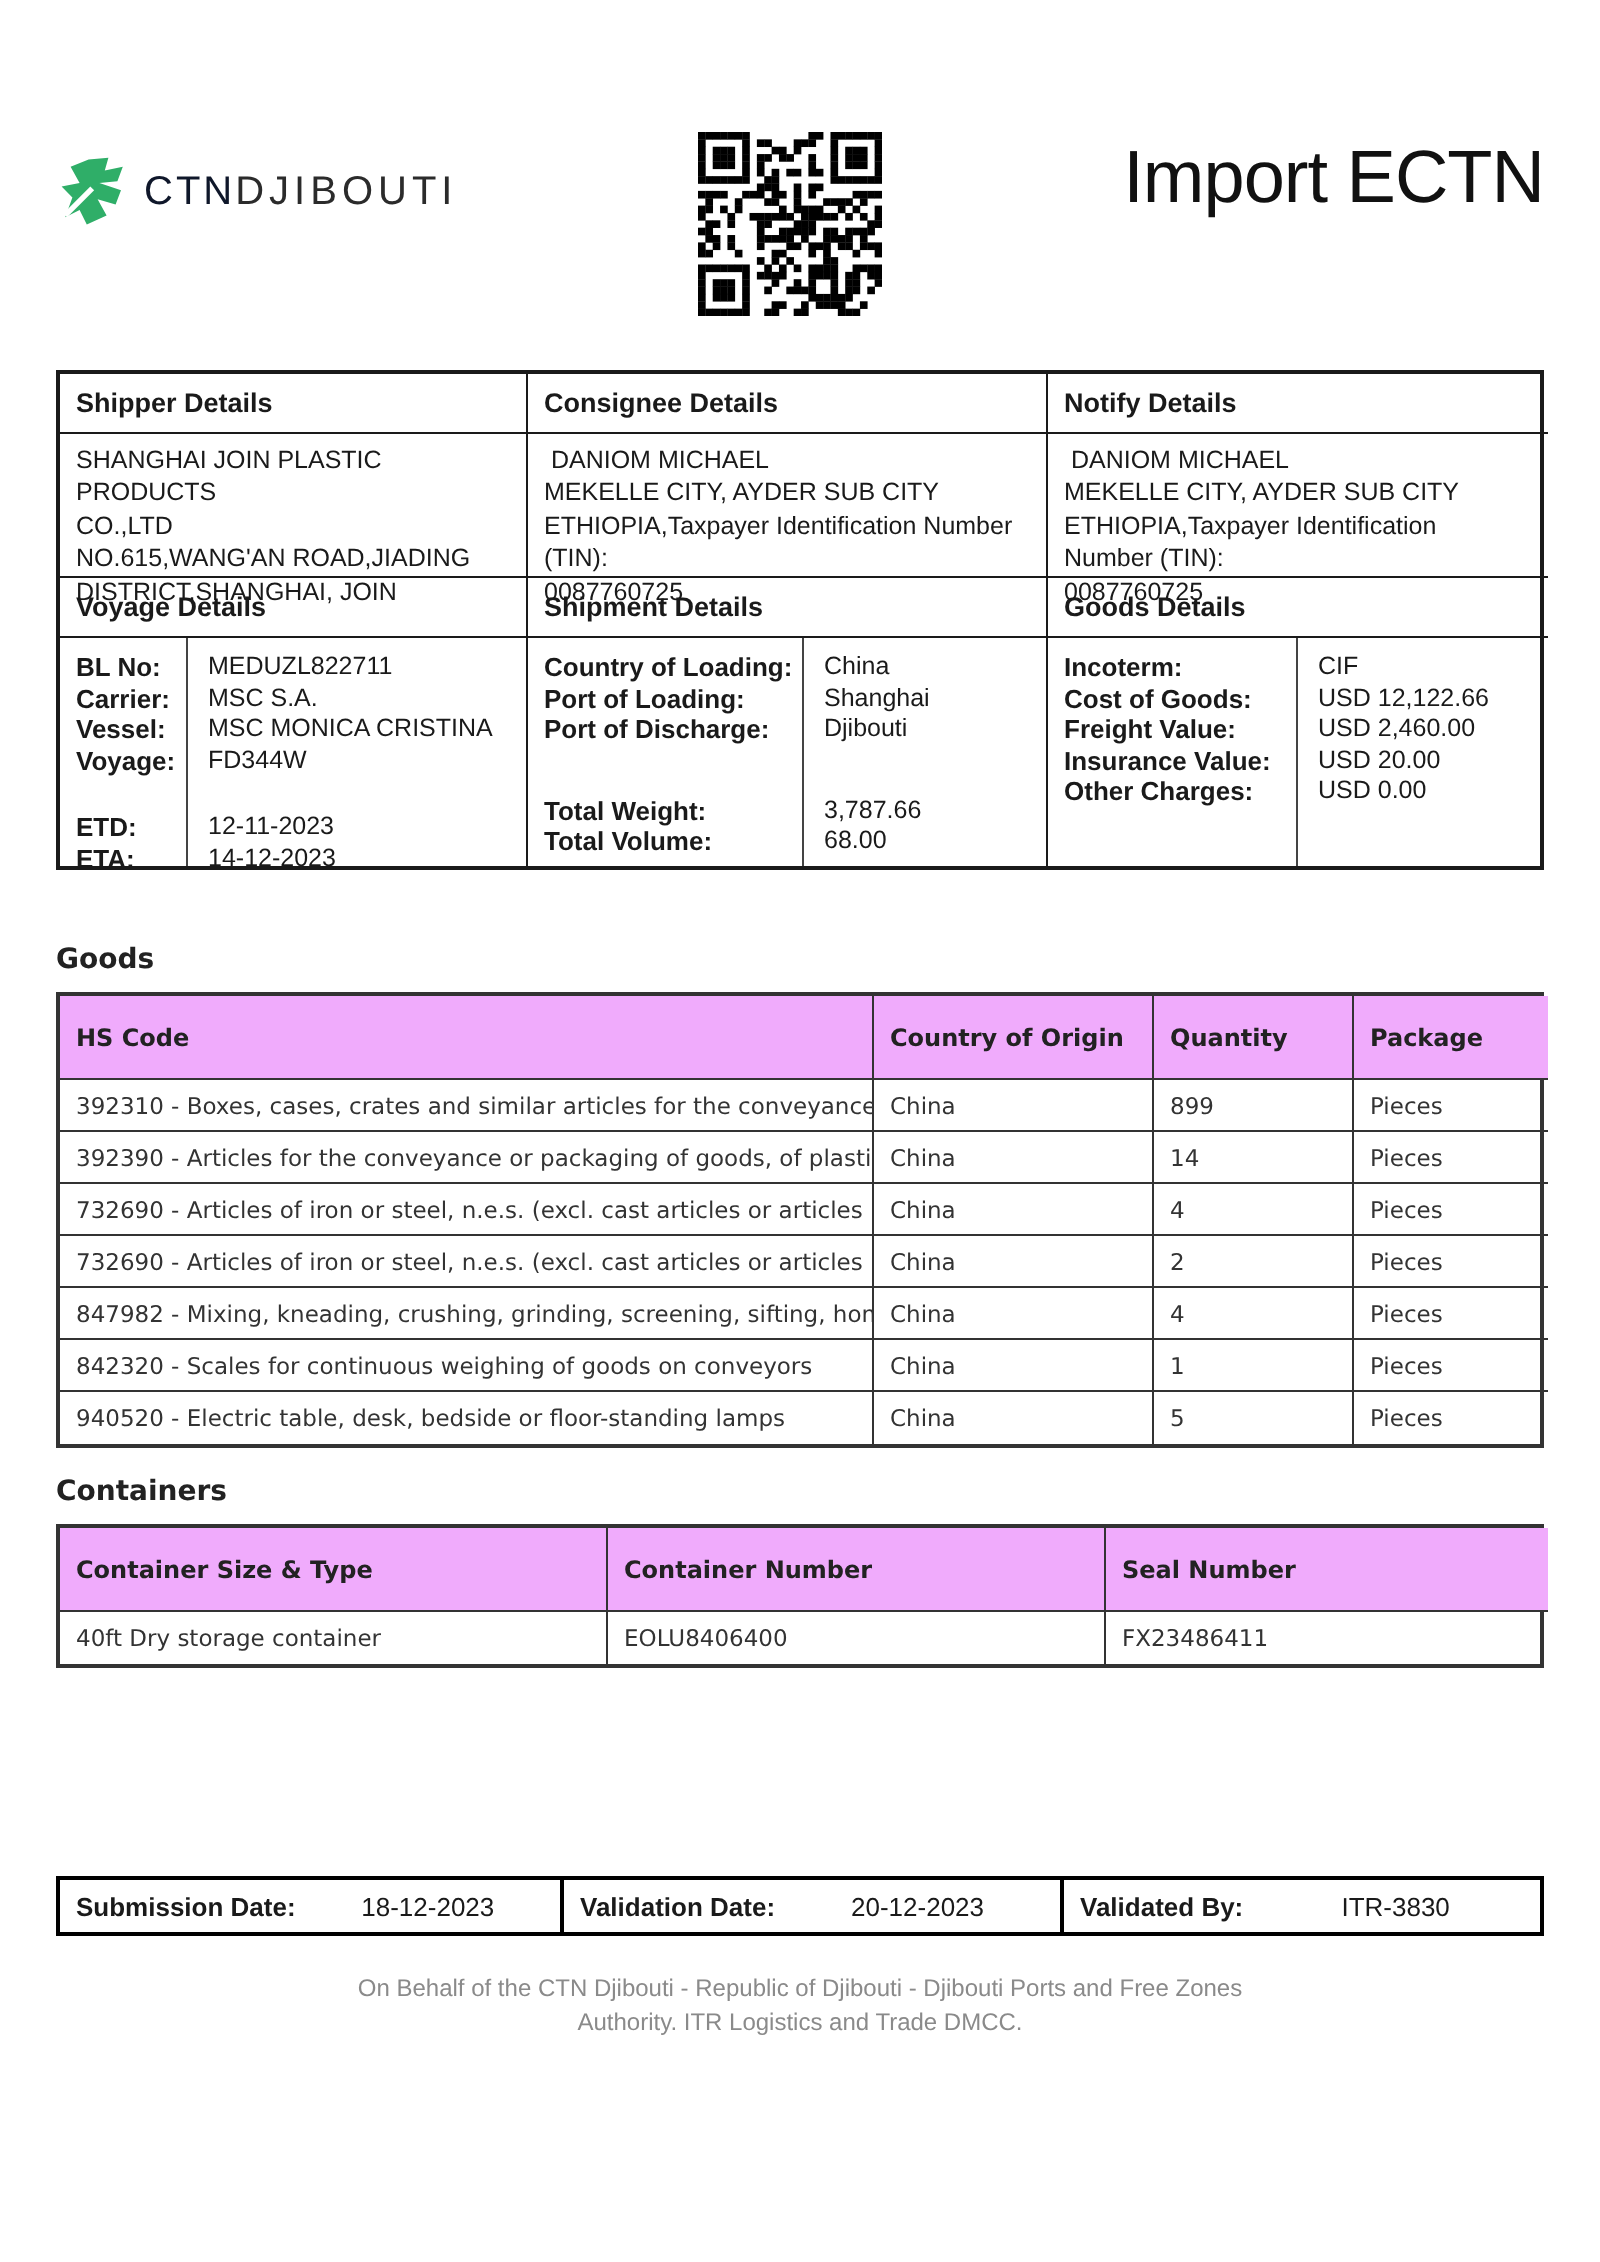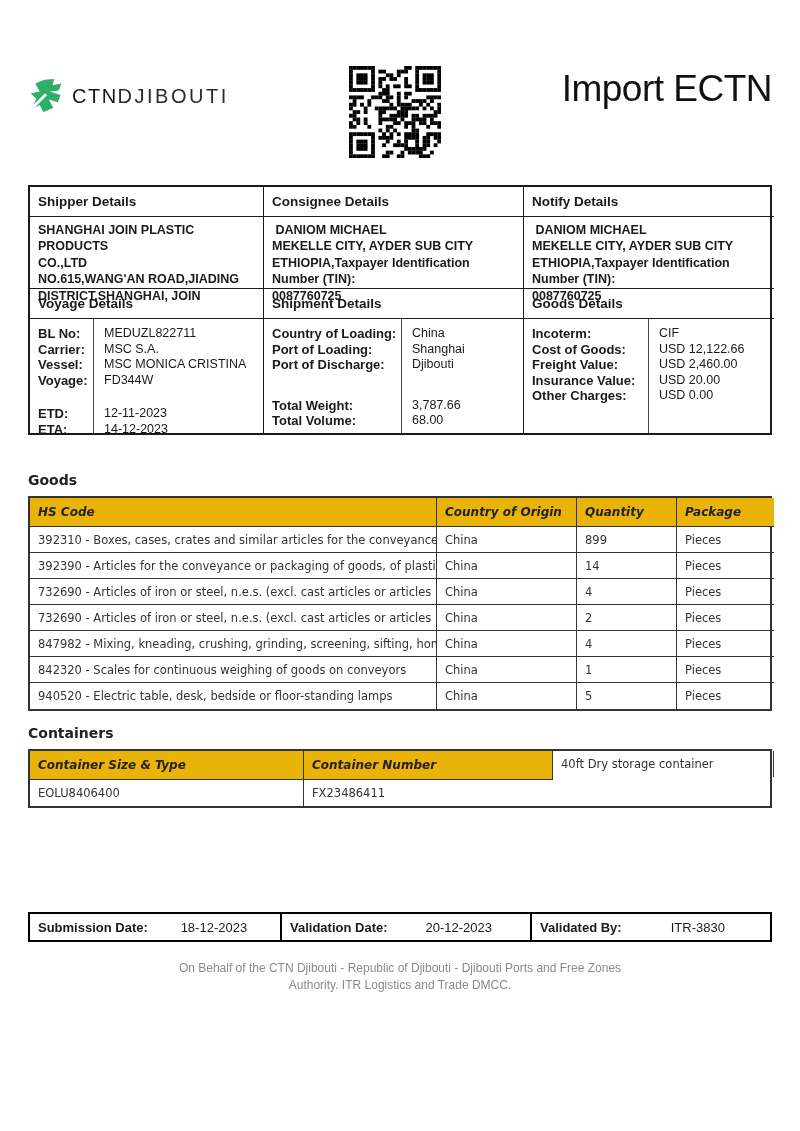--- a/index.html
+++ b/index.html
@@ -27,40 +27,40 @@
   .details-table {
     margin-top:31px; width:744px;
     display:grid; grid-template-columns:234px 260px 250px;
     border:2px solid #1a1a1a;
   }
   .dcell { border-right:1px solid #1a1a1a; border-bottom:1px solid #1a1a1a; }
   .dcell.last-col { border-right:none; }
   .dcell.last-row { border-bottom:none; }
   .dhead { height:30px; display:flex; align-items:center; padding-left:8px;
            font-weight:700; font-size:13.5px; }
-  .party { height:72px; padding:5px 12px 0 8px; font-size:12.5px; line-height:16.4px;font-weight:bold; }
+  .party { height:72px; padding:5px 12px 0 8px; font-size:12.5px; line-height:16.4px; }
   .kv { height:114px; display:flex; }
   .kv-l { border-right:1px solid #444; padding:7px 0 0 8px; }
   .kv-v { padding:7px 0 0 10px; flex:1; }
   .kv .ln { height:15.5px; line-height:15.5px; font-size:12.5px; white-space:nowrap; }
   .kv-l .ln { font-weight:700; font-size:13px; }
   .sp1 { height:18px; } .sp2 { height:25px; }
   .bold { font-weight:400; }
 
   
   .sec-title { font-weight:700; font-size:14px; color:#222; font-family:"DejaVu Sans", sans-serif; }
   .goods-title { margin-top:37px; }
   .grid-table { width:744px; display:grid; border:2px solid #333;
                 font-family:"DejaVu Sans", sans-serif; margin-top:8px; }
   .goods-table { grid-template-columns:407px 140px 100px 97px; }
   .cont-table  { grid-template-columns:274px 249px 221px; }
   .gcell { border-right:1px solid #333; border-bottom:1px solid #333;
            display:flex; align-items:center; padding-left:8px;
            font-size:11.5px; color:#333; height:26px; white-space:nowrap; overflow:hidden; }
-  .gcell.head { background:#eab308; font-weight:700; color:#222; font-size:12px; height:29px;font-style:italic; }
+  .gcell.head { background:#f0abfc; font-weight:700; color:#222; font-size:12px; height:42px; }
   .gcell.last-col { border-right:none; }
   .gcell.last-row { border-bottom:none; }
   .cont-title { margin-top:14px; }
 
   
   .summary-table {
     margin-top:104px; width:744px; display:grid;
     grid-template-columns:252px 250px 242px; border:2px solid #000;
   }
   .scell { height:26px; display:flex; align-items:center;
@@ -532,20 +532,21 @@
     <div class="gcell last-row">940520 -  Electric table, desk, bedside or floor-standing lamps</div>
     <div class="gcell last-row">China</div>
     <div class="gcell last-row">5</div>
     <div class="gcell last-row last-col">Pieces</div>
   </div>
 
   <div class="sec-title cont-title">Containers</div>
   <div class="grid-table cont-table">
     <div class="gcell head">Container Size &amp; Type</div>
     <div class="gcell head">Container Number</div>
+    <div class="gcell head last-col">Seal Number</div>
 
     <div class="gcell last-row">40ft Dry storage container</div>
     <div class="gcell last-row">EOLU8406400</div>
     <div class="gcell last-row last-col">FX23486411</div>
   </div>
 
   <div class="summary-table">
     <div class="scell">
       <span class="s-label">Submission Date:</span>
       <span class="s-value">18-12-2023</span>

